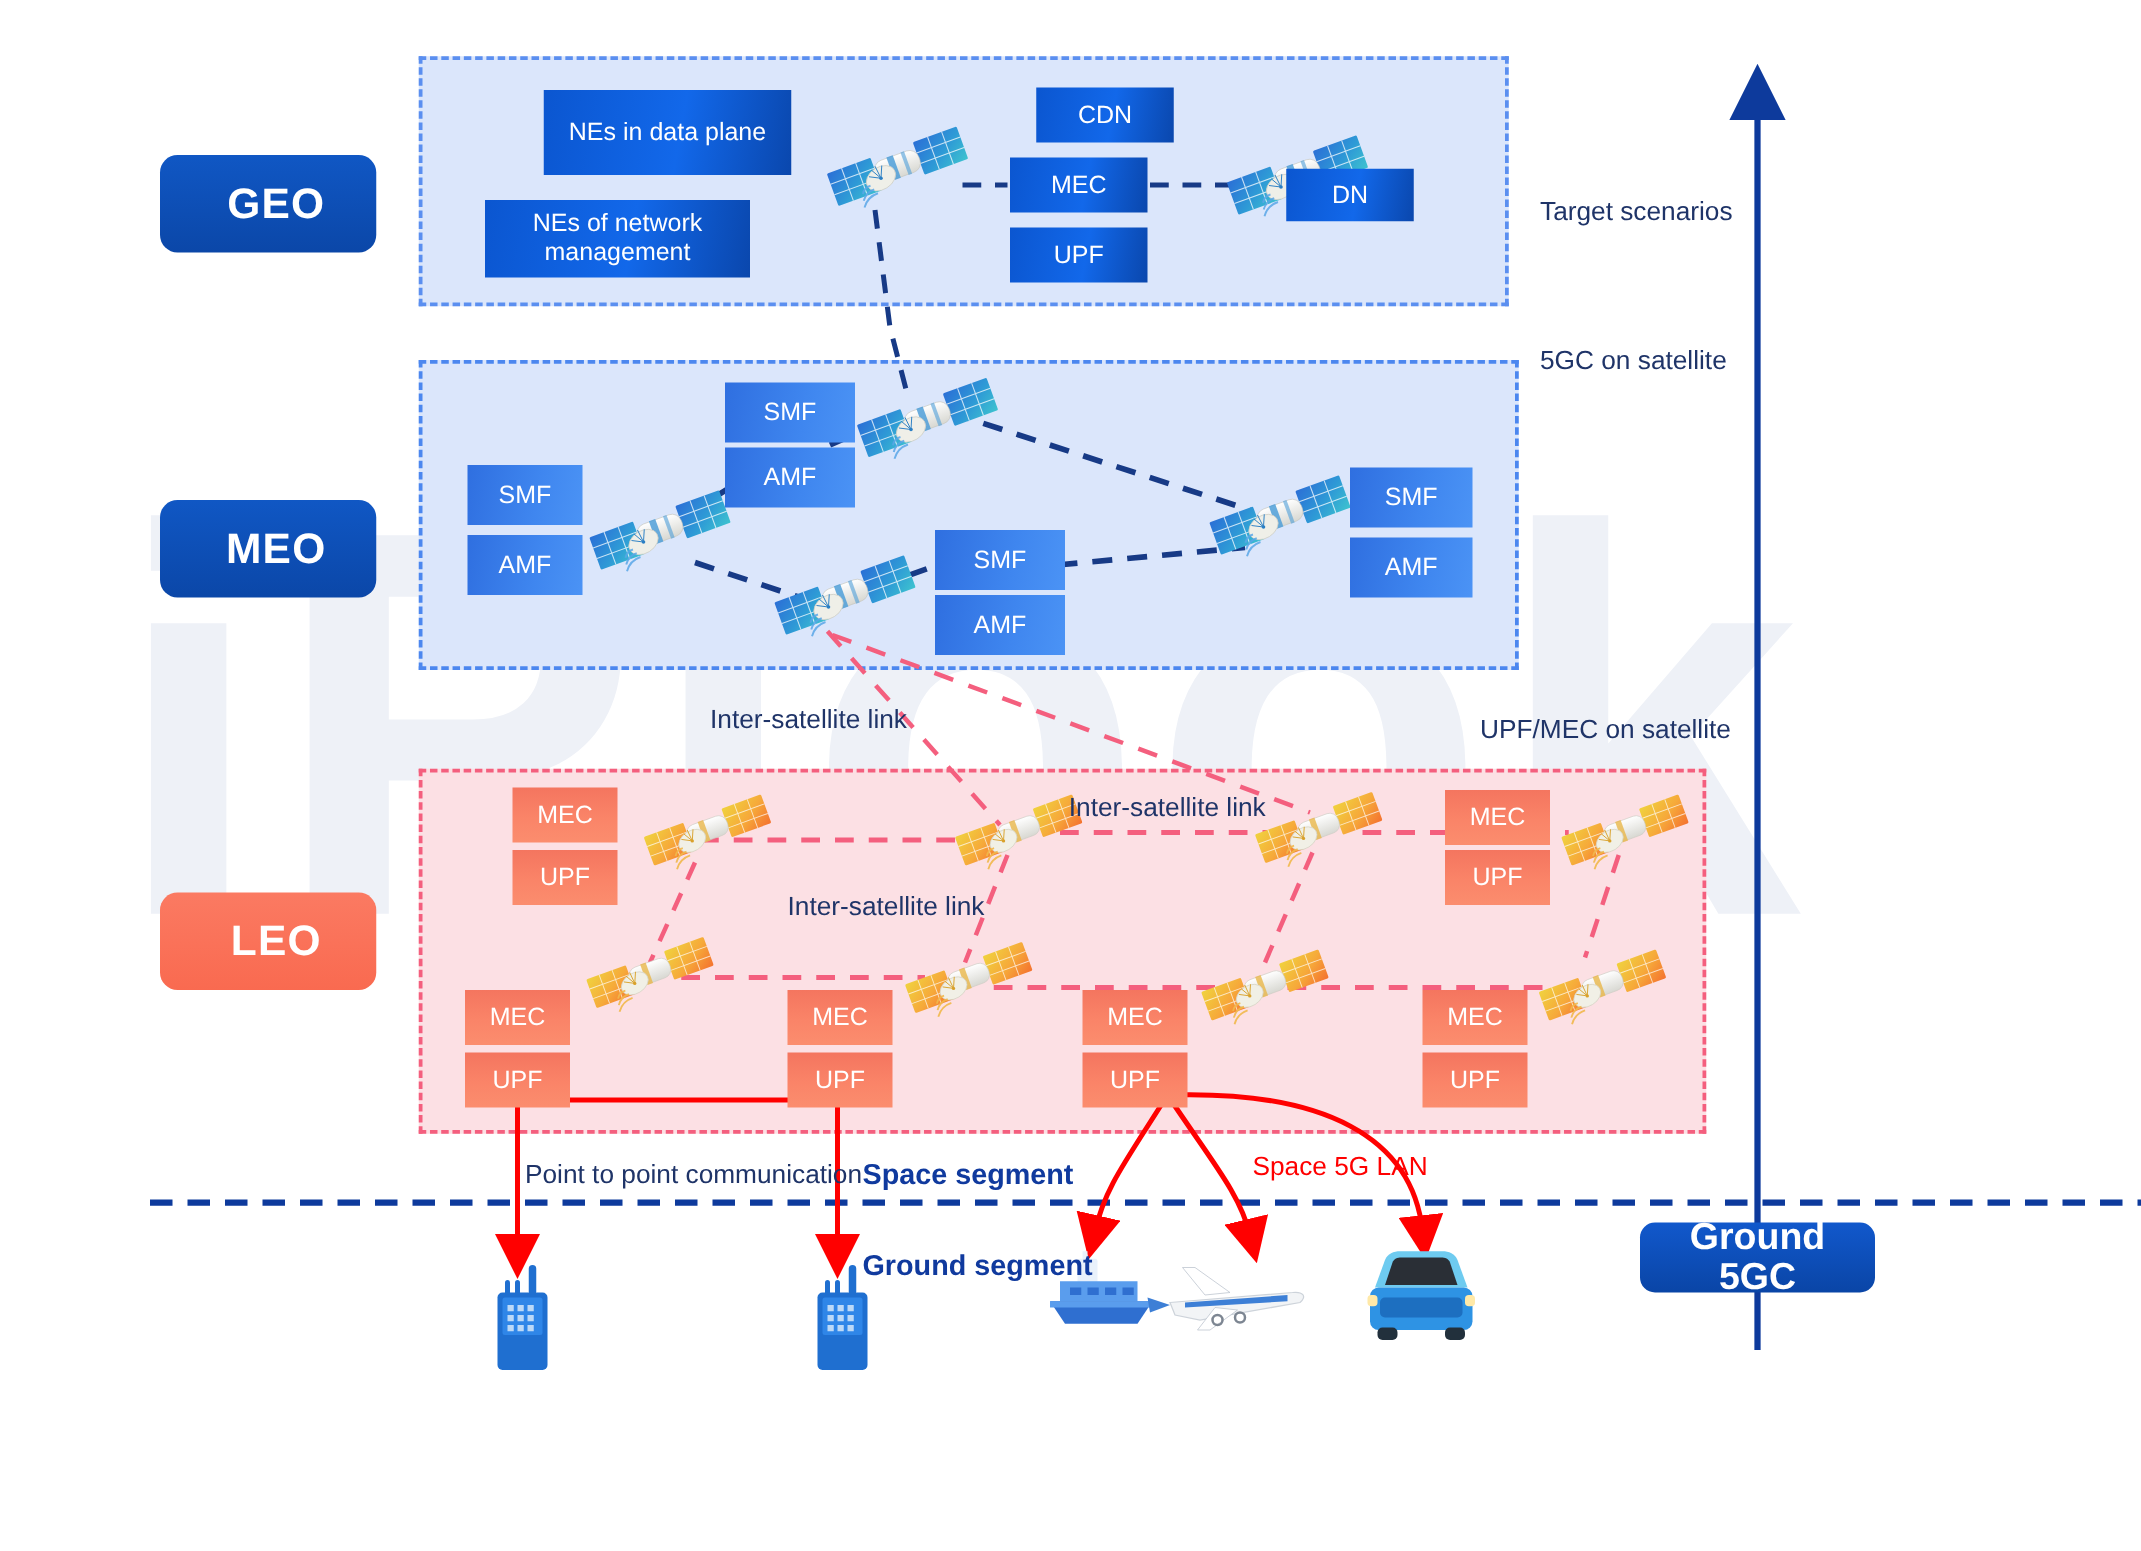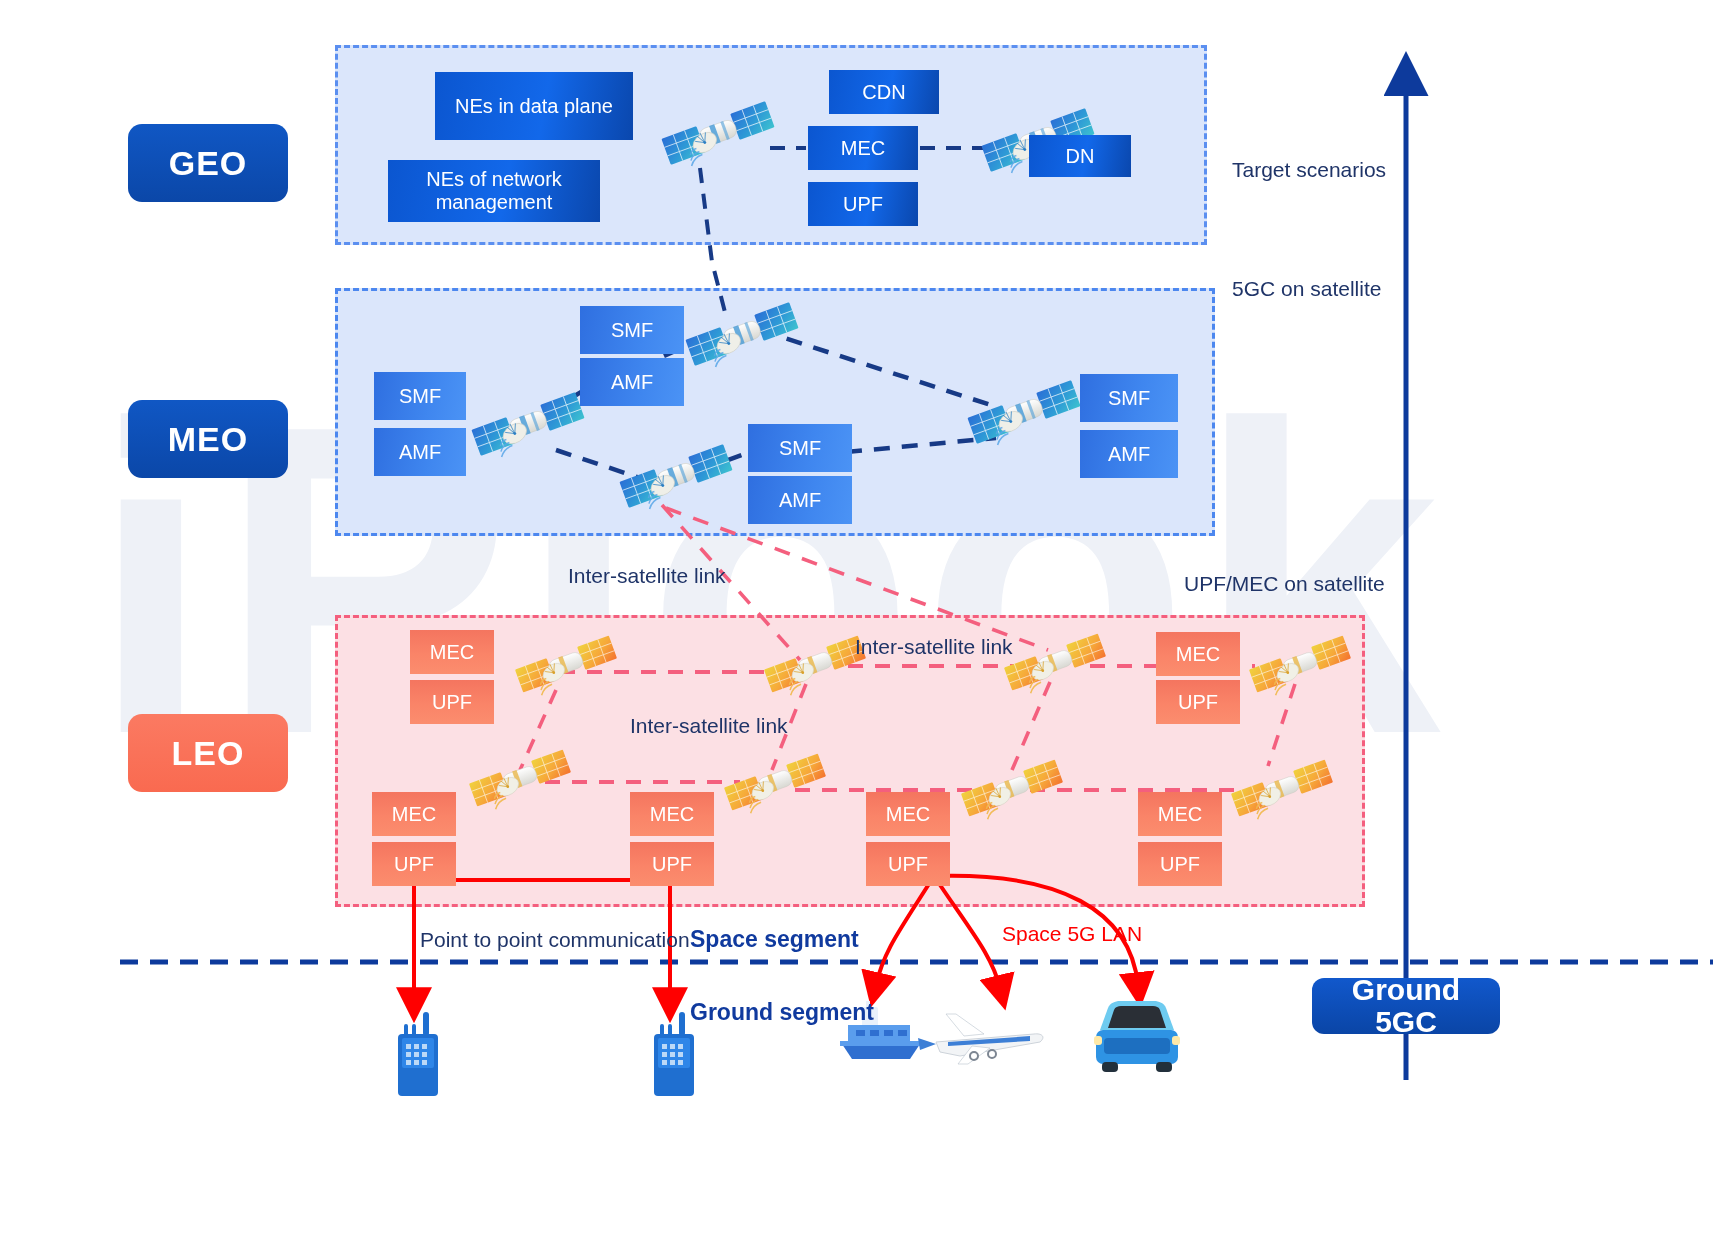--- a/index.html
+++ b/index.html
@@ -38,20 +38,21 @@
     width: 160px;
     height: 78px;
     border-radius: 14px;
     color: #ffffff;
     font-size: 34px;
     font-weight: bold;
     display: flex;
     align-items: center;
     justify-content: center;
     letter-spacing: 1px;
+    padding-left: 13px;
   }
   .chip-geo  { left: 128px; top: 124px; background: linear-gradient(180deg,#1057c4 0%, #0b47a8 100%); }
   .chip-meo  { left: 128px; top: 400px; background: linear-gradient(180deg,#1057c4 0%, #0b47a8 100%); }
   .chip-leo  { left: 128px; top: 714px; background: linear-gradient(180deg,#fb7a62 0%, #f96a50 100%); }
 
   
   .region {
     position: absolute;
     box-sizing: border-box;
   }

